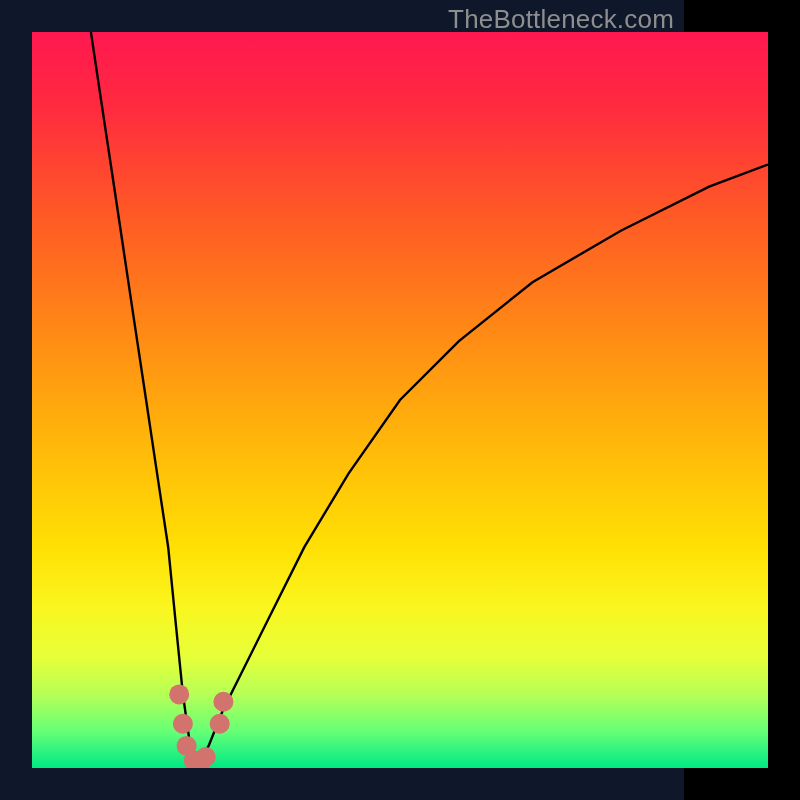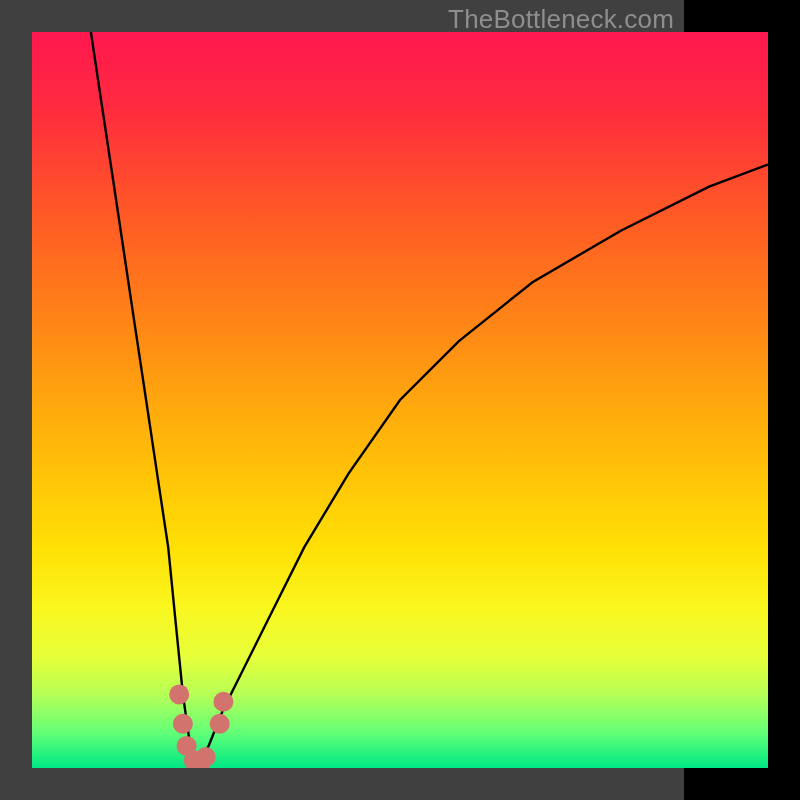--- a/index.html
+++ b/index.html
@@ -9,21 +9,21 @@
     height: 800px;
     background: #000;
     overflow: hidden;
   }
   .frame {
     position: absolute;
     left: 0;
     top: 0;
     width: 684px;
     height: 800px;
-    background: #404040;
+    background: #0f172a;
   }
   .plot {
     position: absolute;
     left: 32px;
     top: 32px;
     width: 736px;
     height: 736px;
     overflow: hidden;
   }
   .watermark {

